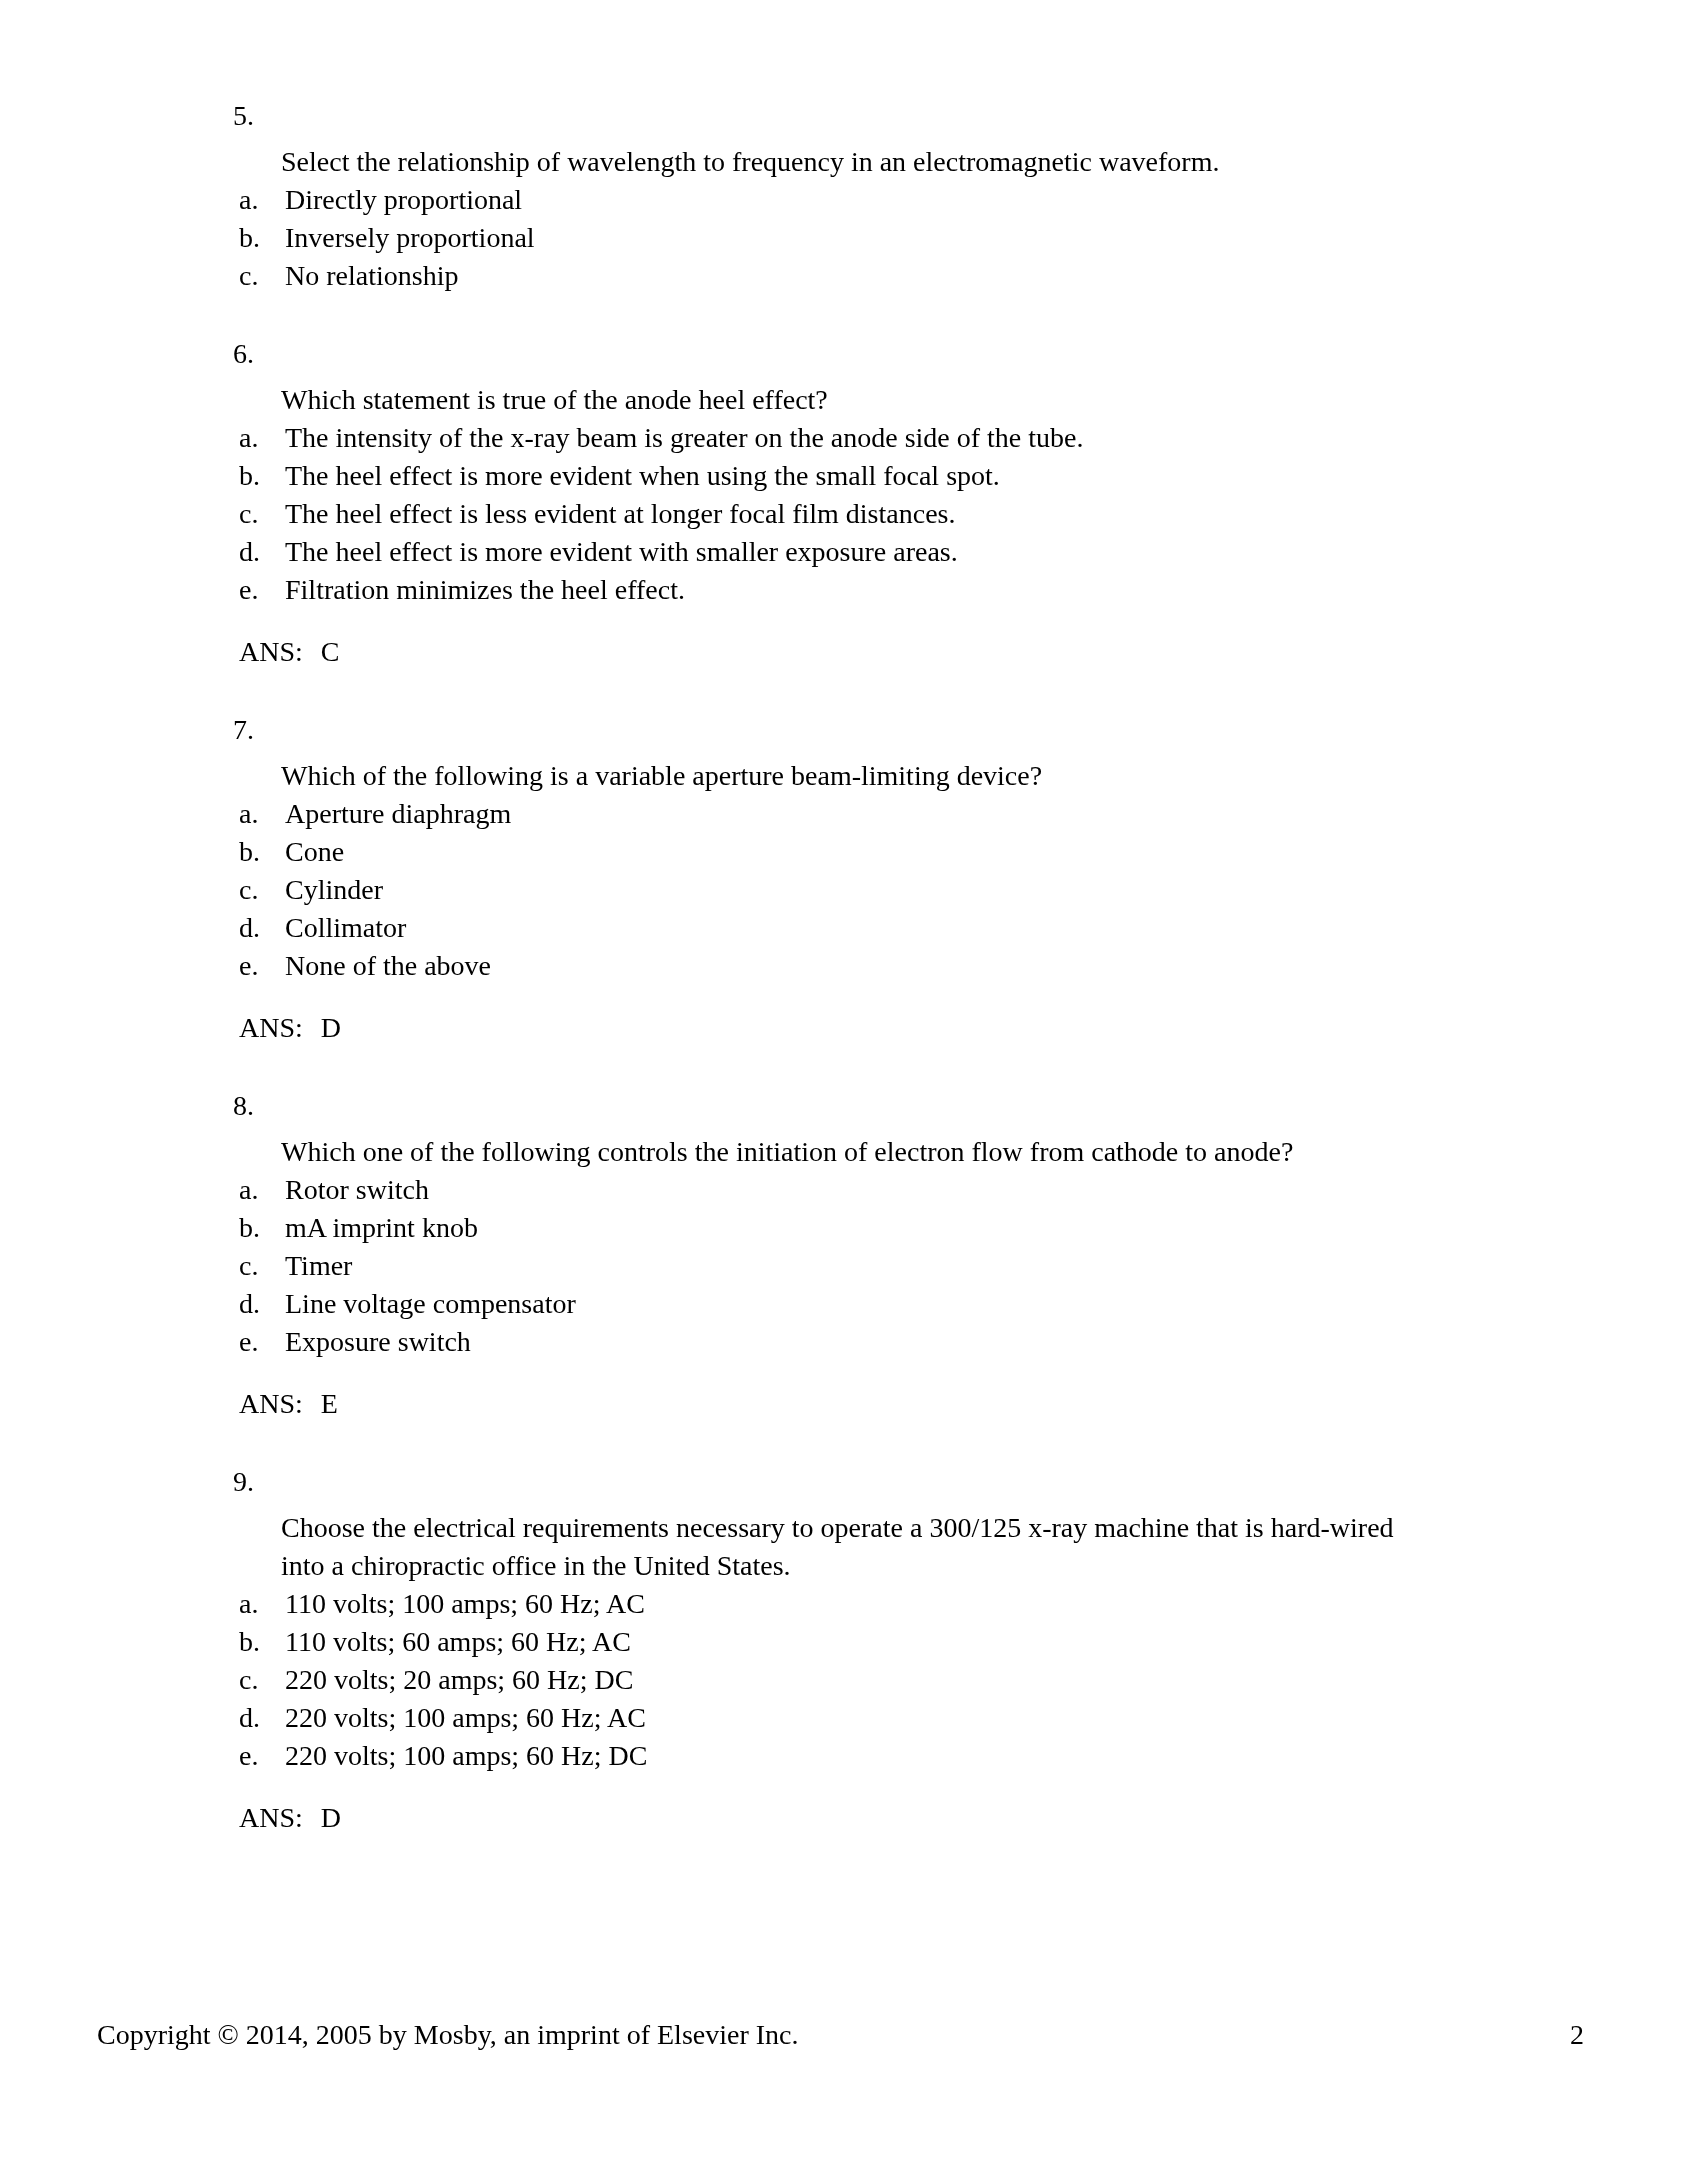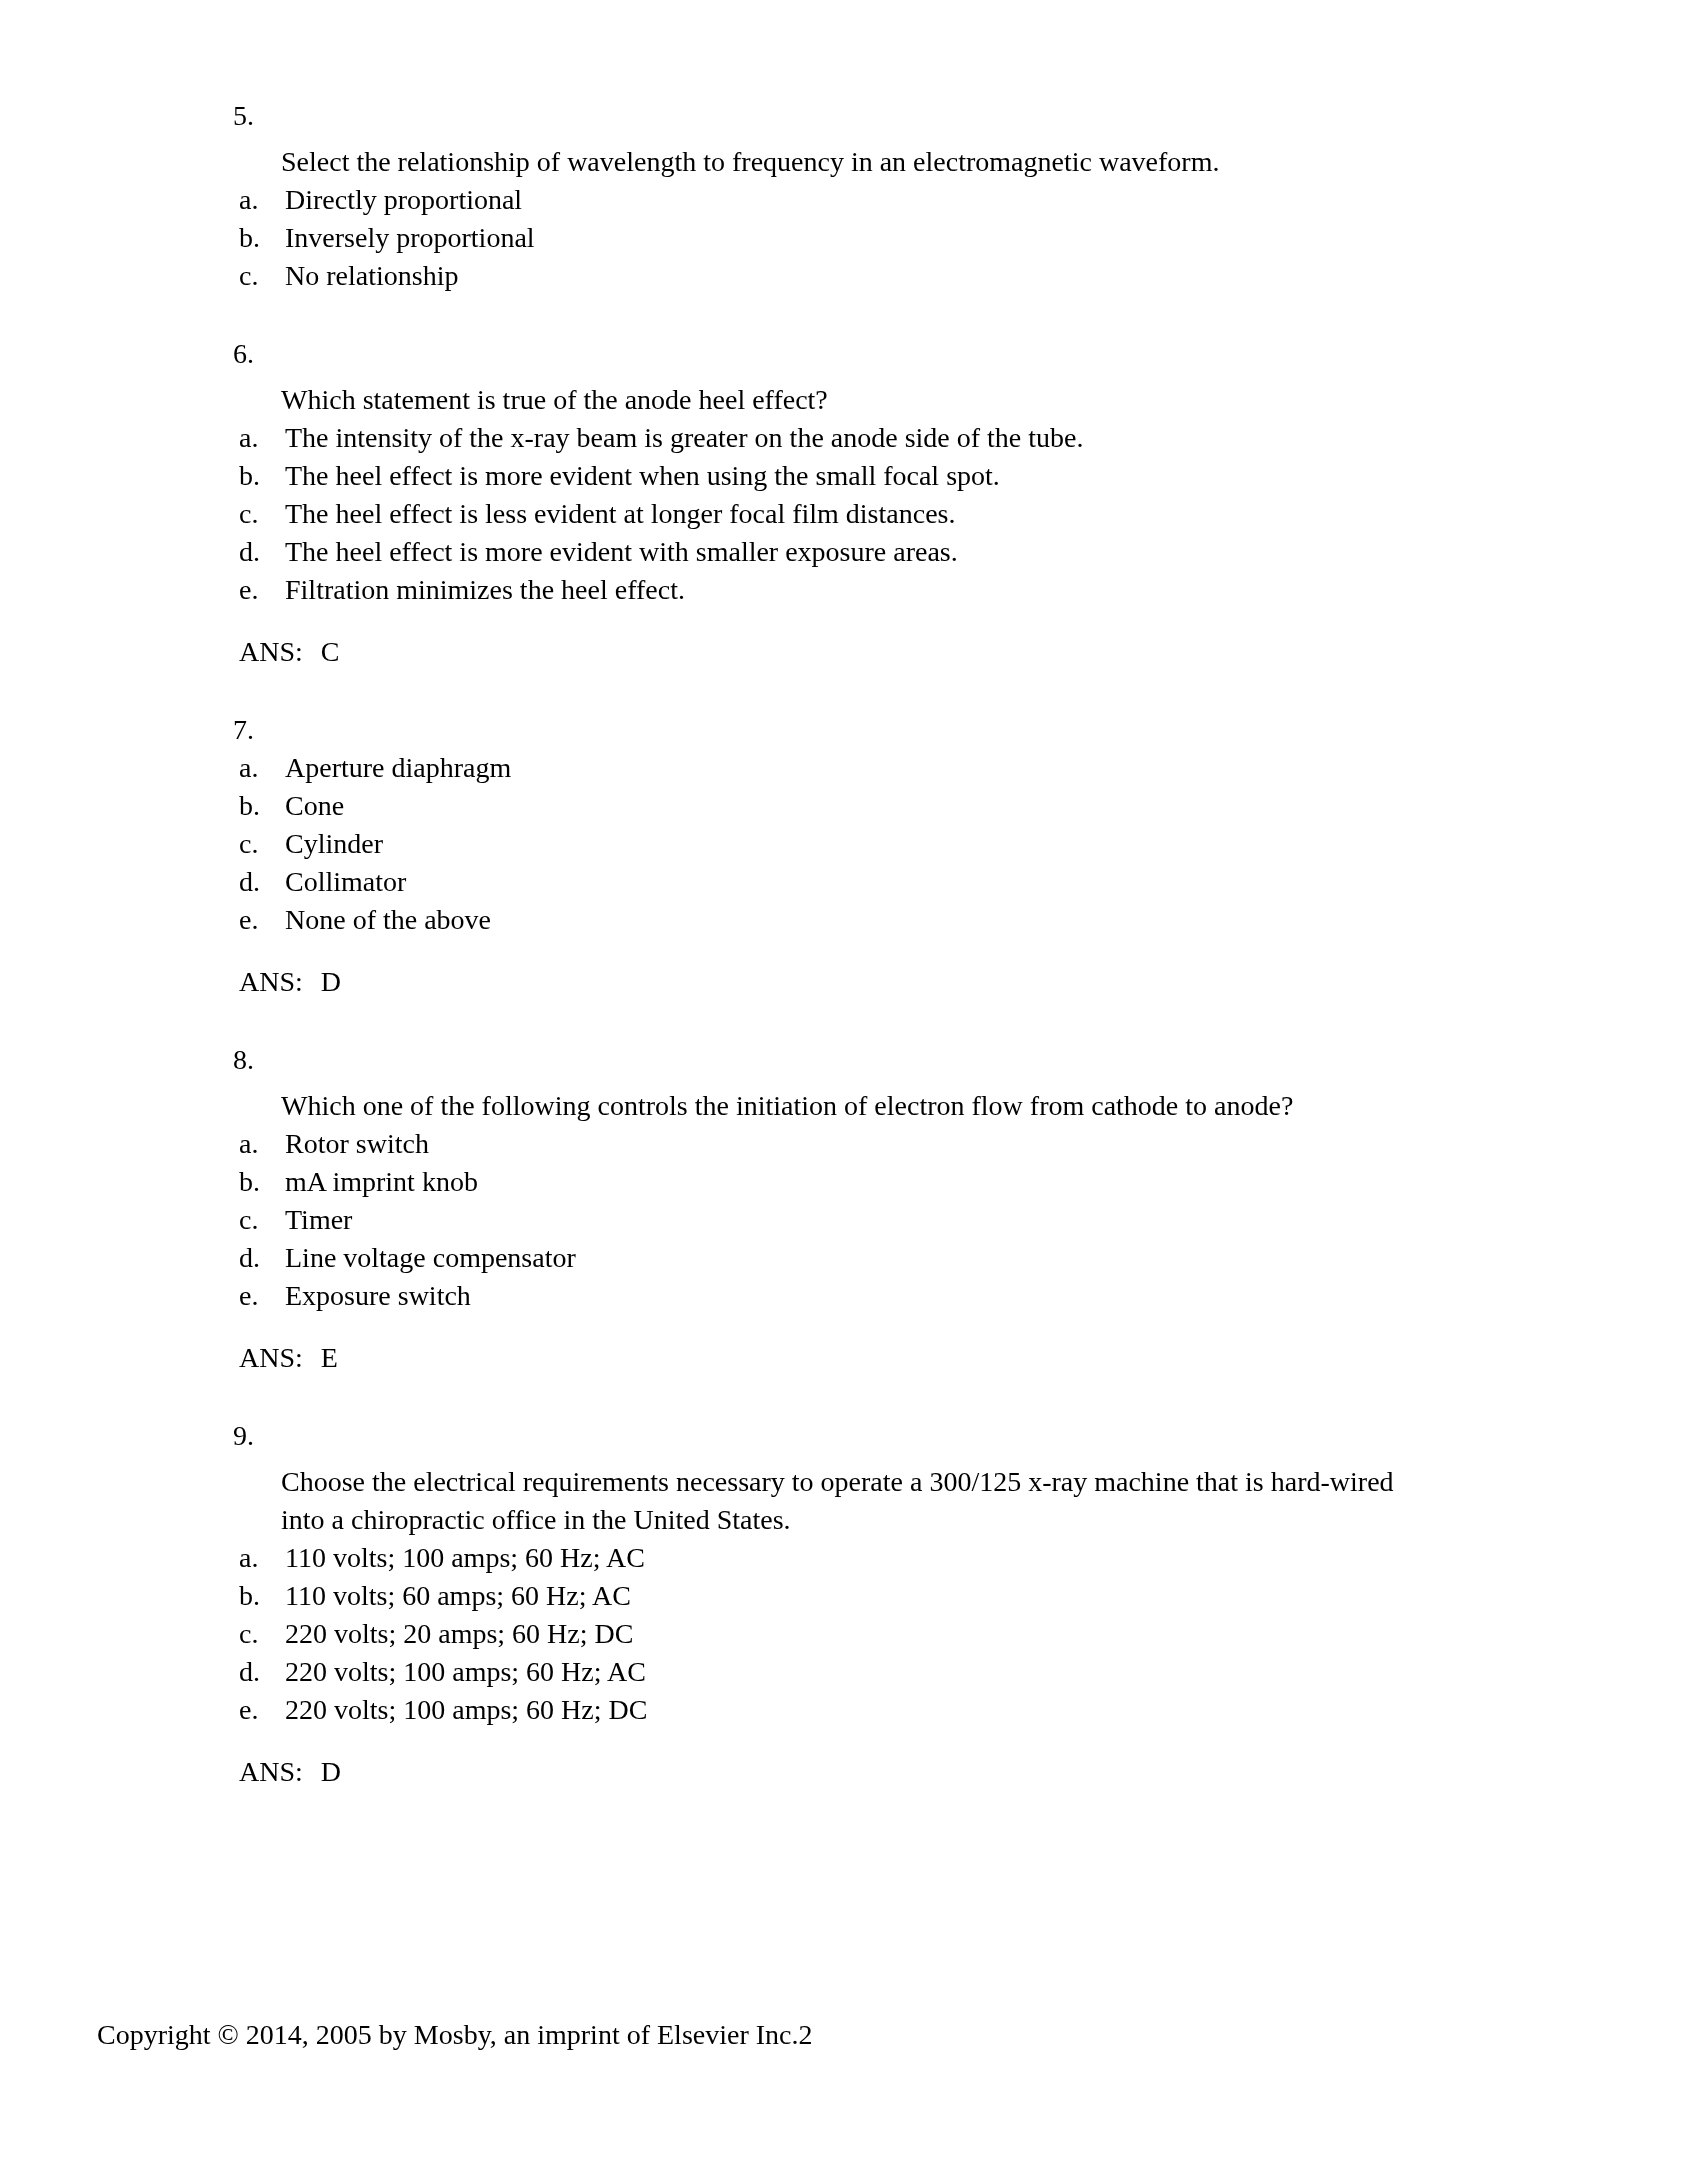--- a/index.html
+++ b/index.html
@@ -57,20 +57,21 @@
   }
   .ans-value {
     margin-left: 18px;
   }
   .footer {
     position: absolute;
     left: 97px;
     top: 2016px;
     width: 1487px;
     display: flex;
+    justify-content: space-between;
     align-items: flex-start;
   }
 </style>
 </head>
 <body>
 
 <main class="content">
 
   <section class="question">
     <div class="q-line">
@@ -121,20 +122,21 @@
       </li>
     </ul>
     <div class="ans">
       <span class="ans-label">ANS:</span><span class="ans-value">C</span>
     </div>
   </section>
 
   <section class="question">
     <div class="q-line">
       <span class="q-num">7.</span>
+      <div class="q-text">Which of the following is a variable aperture beam-limiting device?</div>
     </div>
     <ul class="options">
       <li class="opt">
         <span class="opt-letter">a.</span>
         <span class="opt-text">Aperture diaphragm</span>
       </li>
       <li class="opt">
         <span class="opt-letter">b.</span>
         <span class="opt-text">Cone</span>
       </li>

